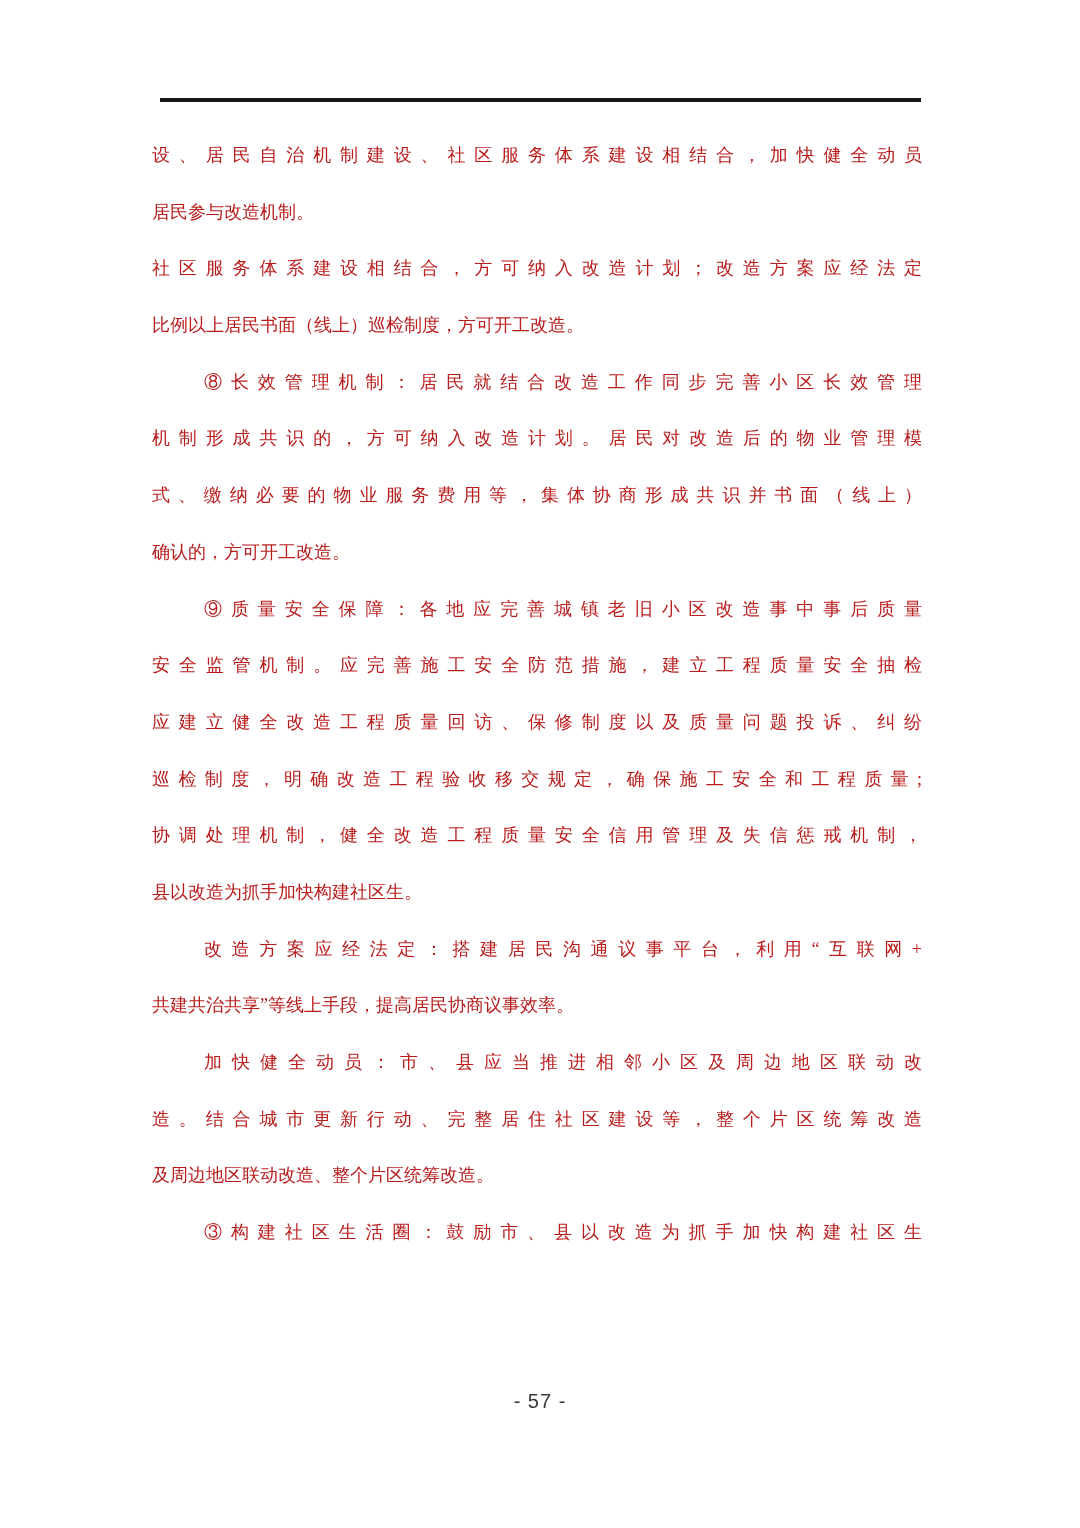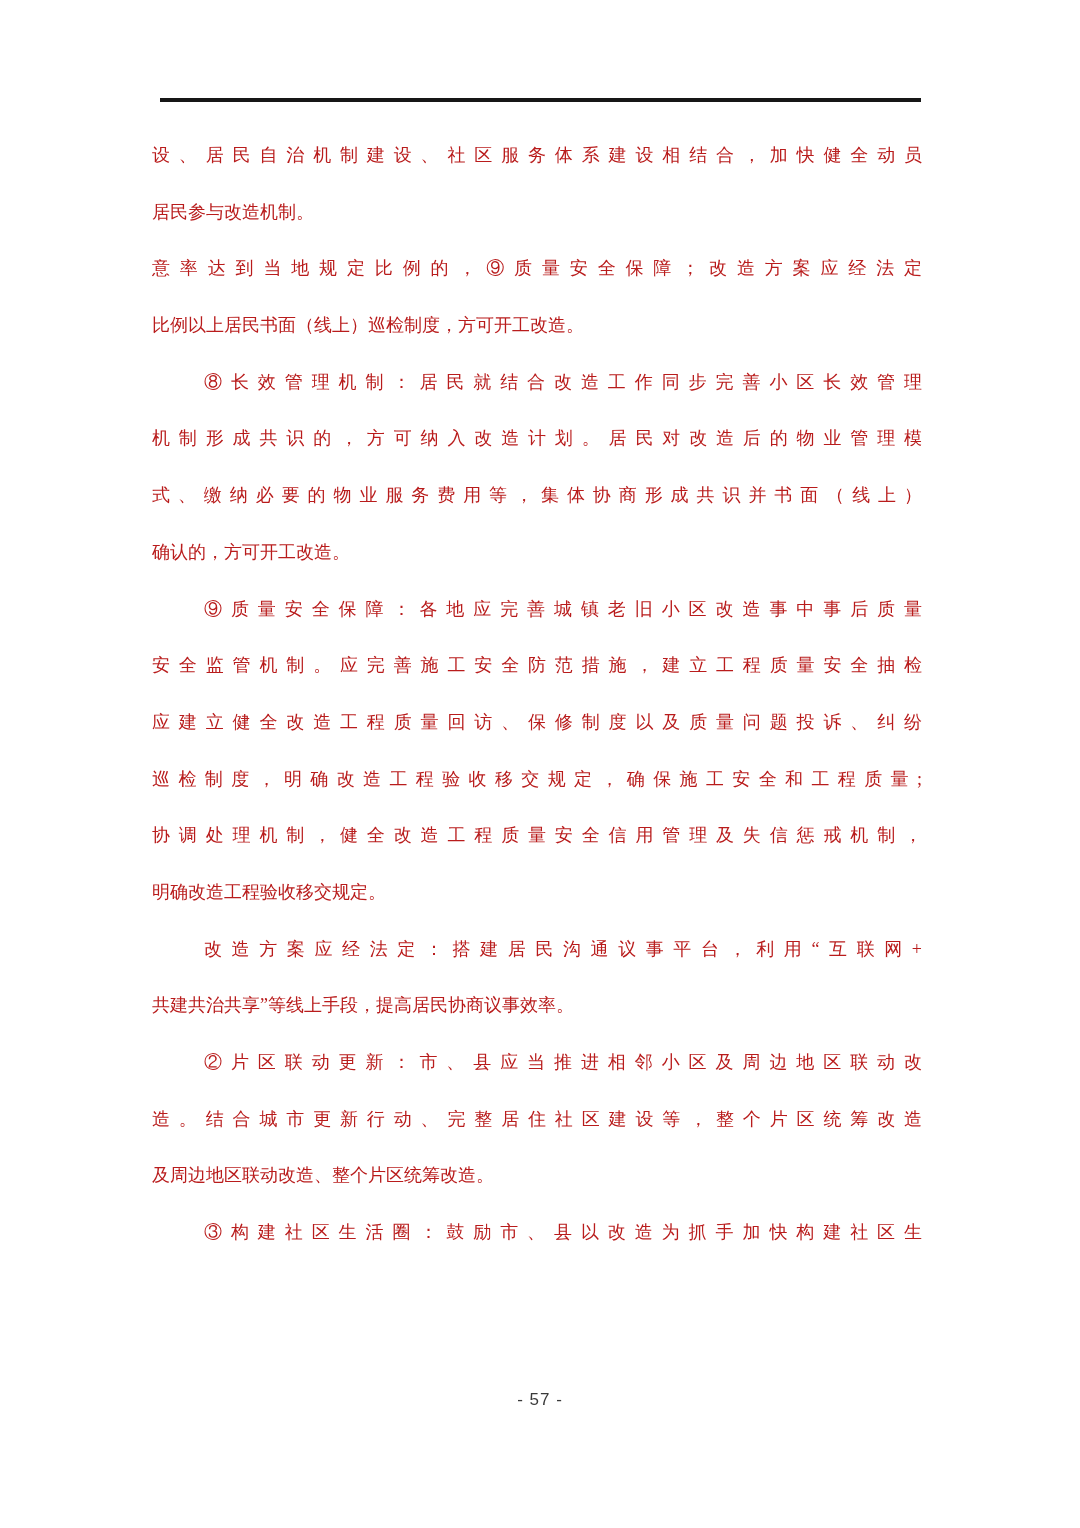--- a/index.html
+++ b/index.html
@@ -46,46 +46,46 @@
     text-align-last: left;
     font-family: Liberation Serif, serif;
   }
   .page-number {
     position: absolute;
     left: 0;
     top: 1390px;
     width: 1080px;
     text-align: center;
     font-family: "Liberation Sans", "DejaVu Sans", sans-serif;
-    font-size: 17px;
+    font-size: 20px;
     color: #3a3a3a;
     letter-spacing: 1px;
   }
 </style>
 </head>
 <body>
 
 <div class="page">
   <div class="top-rule"></div>
   <div class="doc-body">
       <div class="line">设、居民自治机制建设、社区服务体系建设相结合，加快健全动员</div>
       <div class="line last">居民参与改造机制。</div>
-      <div class="line">意率达到当地规定比例的，⑨质量安全保障；改造方案应经法定</div>
+      <div class="line">社区服务体系建设相结合，方可纳入改造计划；改造方案应经法定</div>
       <div class="line last">比例以上居民书面（线上）巡检制度，方可开工改造。</div>
       <div class="line indent">⑧长效管理机制：居民就结合改造工作同步完善小区长效管理</div>
       <div class="line">机制形成共识的，方可纳入改造计划。居民对改造后的物业管理模</div>
       <div class="line">式、缴纳必要的物业服务费用等，集体协商形成共识并书面（线上）</div>
       <div class="line last">确认的，方可开工改造。</div>
       <div class="line indent">⑨质量安全保障：各地应完善城镇老旧小区改造事中事后质量</div>
       <div class="line">安全监管机制。应完善施工安全防范措施，建立工程质量安全抽检</div>
       <div class="line">应建立健全改造工程质量回访、保修制度以及质量问题投诉、纠纷</div>
       <div class="line">巡检制度，明确改造工程验收移交规定，确保施工安全和工程质量;</div>
       <div class="line">协调处理机制，健全改造工程质量安全信用管理及失信惩戒机制，</div>
-      <div class="line last">明确改造工程验收移交规定。</div>
+      <div class="line last">县以改造为抓手加快构建社区生。</div>
       <div class="line indent">改造方案应经法定：搭建居民沟通议事平台，利用“互联网+</div>
       <div class="line last">共建共治共享”等线上手段，提高居民协商议事效率。</div>
-      <div class="line indent">②片区联动更新：市、县应当推进相邻小区及周边地区联动改</div>
+      <div class="line indent">加快健全动员：市、县应当推进相邻小区及周边地区联动改</div>
       <div class="line">造。结合城市更新行动、完整居住社区建设等，整个片区统筹改造</div>
       <div class="line last">及周边地区联动改造、整个片区统筹改造。</div>
       <div class="line indent">③构建社区生活圈：鼓励市、县以改造为抓手加快构建社区生</div>
     </div>
   <div class="page-number">- 57 -</div>
 </div>
 
 </body></html>

